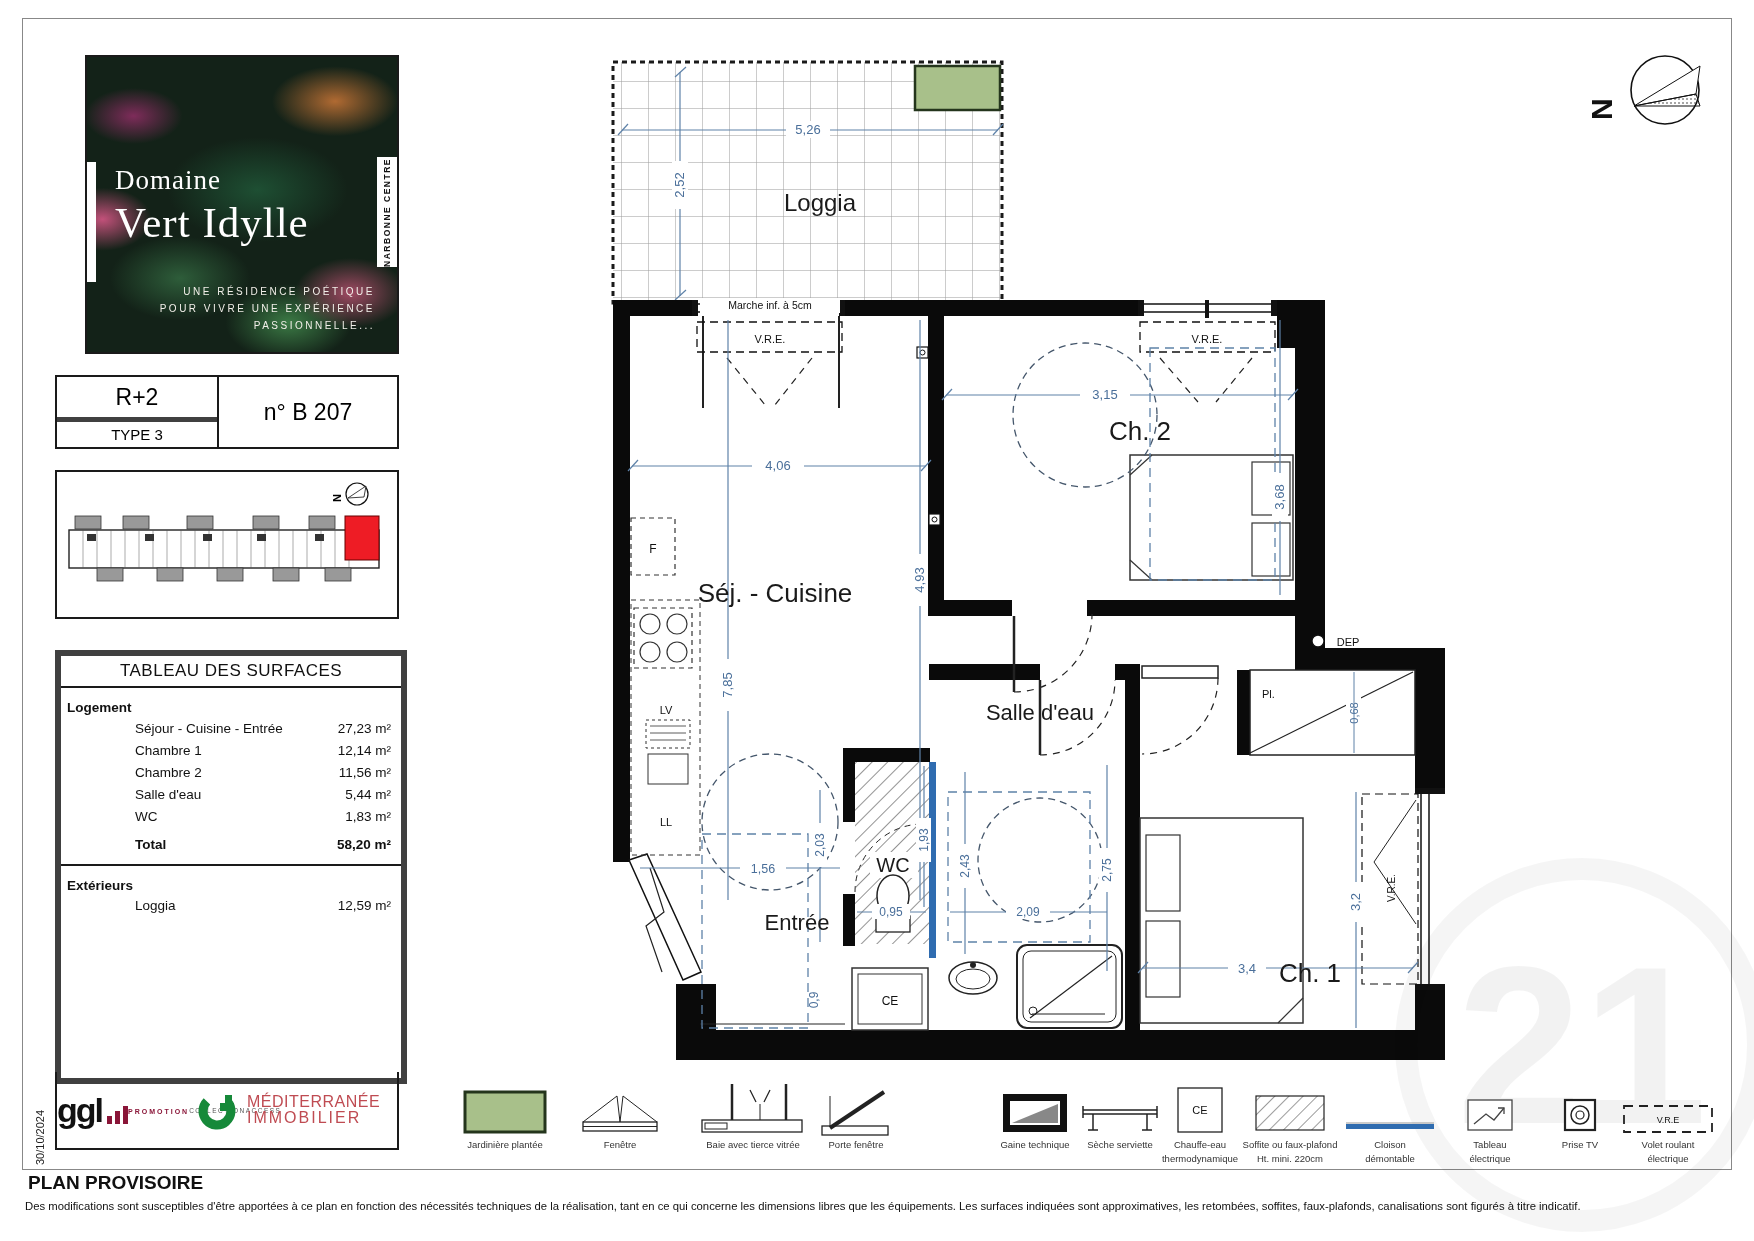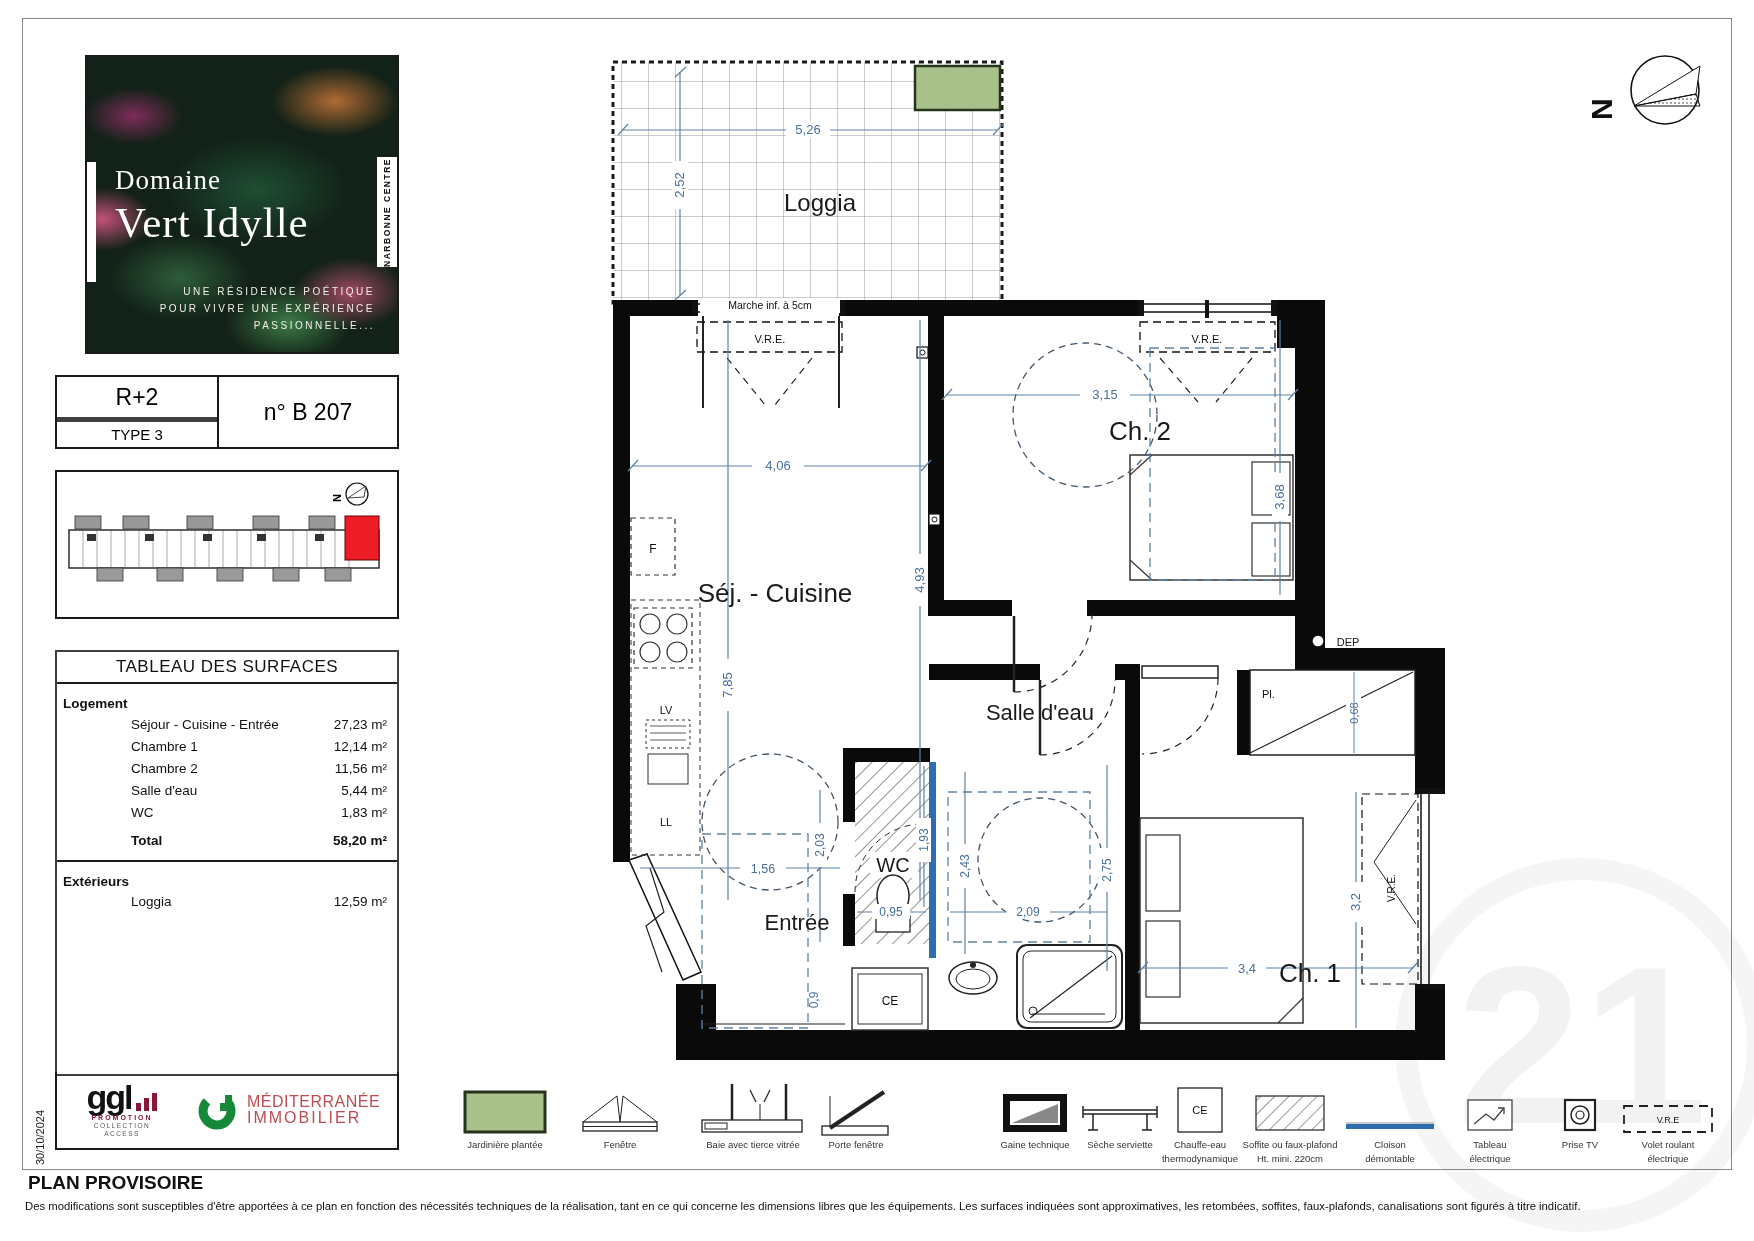--- a/index.html
+++ b/index.html
@@ -23,28 +23,28 @@
   .brand-tag{position:absolute;right:22px;bottom:18px;text-align:right;color:#f2efe9;font-size:10px;letter-spacing:2.5px;line-height:17px;}
   .narbonne{position:absolute;right:0;top:100px;width:20px;height:110px;background:#fff;display:flex;align-items:center;justify-content:center;}
   .narbonne span{writing-mode:vertical-rl;transform:rotate(180deg);font-size:8.5px;letter-spacing:1.5px;color:#111;font-weight:bold;}
   .notch{position:absolute;left:0;top:105px;width:9px;height:120px;background:#fff;}
   #unit-box{left:55px;top:375px;width:340px;height:70px;border:2px solid #1a1a1a;display:flex;}
   .unit-left{width:160px;border-right:2px solid #1a1a1a;display:flex;flex-direction:column;}
   .unit-floor{flex:1.6;display:flex;align-items:center;justify-content:center;font-size:23px;border-bottom:5px solid #404040;}
   .unit-type{flex:1;display:flex;align-items:center;justify-content:center;font-size:15px;}
   .unit-num{flex:1;display:flex;align-items:center;justify-content:center;font-size:23px;}
   #building-overview{left:55px;top:470px;width:340px;height:145px;border:2px solid #1a1a1a;}
-  #surface-box{left:55px;top:650px;width:340px;height:422px;border:2px solid #404040;font-size:13.5px;color:#111;}
+  #surface-box{left:55px;top:650px;width:340px;height:422px;border:6px solid #404040;font-size:13.5px;color:#111;}
   .surf-title{height:30px;border-bottom:2px solid #1a1a1a;display:flex;align-items:center;justify-content:center;font-size:17px;letter-spacing:.5px;}
   .surf-group{font-weight:bold;padding:12px 0 2px 6px;}
   .surf-row{display:flex;justify-content:space-between;padding:3.5px 10px 3.5px 74px;}
   .surf-row.total{font-weight:bold;padding-top:10px;}
   .surf-sep{border-top:2px solid #1a1a1a;margin-top:8px;}
   #logo-box{left:55px;top:1072px;width:340px;height:76px;border:2px solid #1a1a1a;border-top:none;display:flex;align-items:center;}
-  .ggl-wrap{width:130px;display:flex;flex-direction:column;align-items:center;}
+  .ggl-wrap{width:130px;display:flex;align-items:center;}
   .ggl-line{display:flex;align-items:flex-end;}
   .ggl-text{font-size:34px;font-weight:bold;letter-spacing:-2px;color:#111;line-height:28px;}
   .ggl-bars{display:flex;align-items:flex-end;margin-left:5px;gap:3px;}
   .ggl-bars i{display:block;width:5px;background:#8a1538;}
   .ggl-sub1{color:#8a1538;font-size:7px;font-weight:bold;letter-spacing:2px;margin-top:3px;}
   .ggl-sub2,.ggl-sub3{color:#555;font-size:6.5px;letter-spacing:1.5px;margin-top:1px;}
   .med-wrap{display:flex;align-items:center;margin-left:8px;}
   .med-text{margin-left:6px;color:#bf4b52;font-weight:normal;line-height:16px;font-size:16px;letter-spacing:.5px;}
   
   #date-vert{left:34px;top:1025px;height:140px;writing-mode:vertical-rl;transform:rotate(180deg);font-size:11px;color:#222;}

